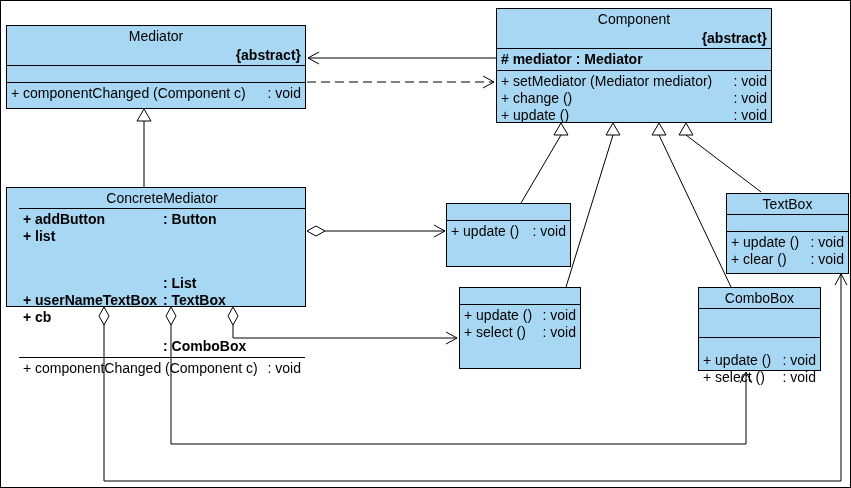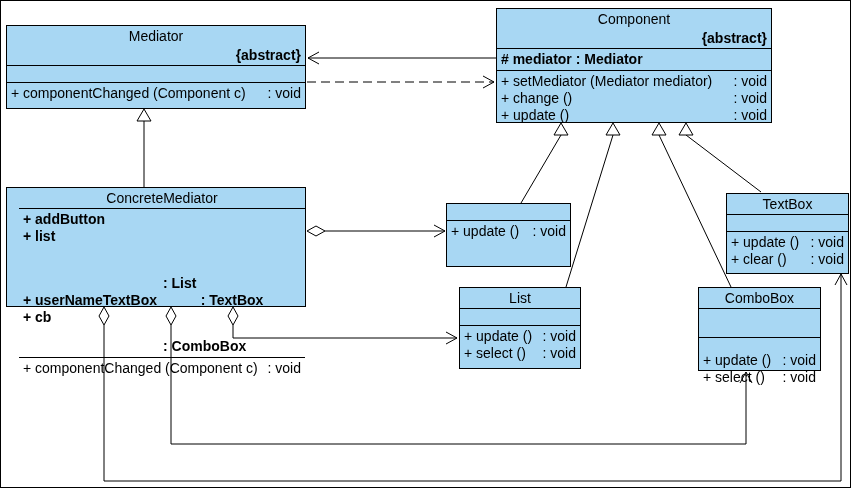--- a/index.html
+++ b/index.html
@@ -84,28 +84,29 @@
     </div>
   </div>
 
   <div class="uml-class" style="left:5px;top:186px;width:300px;height:120px;padding-left:12px;">
     <div class="uml-title">
       <span>ConcreteMediator</span>
     </div>
     <div class="uml-attrs">
       <div class="row">
         <span class="name-col">+ addButton</span>
+        <span style="flex:1;text-align:left;">: Button</span>
       </div>
       <div class="row">
         <span class="name-col">+ list</span>
         <span style="flex:1;text-align:left;margin-top:47px;">: List</span>
       </div>
       <div class="row">
         <span class="name-col">+ userNameTextBox</span>
-        <span style="flex:1;text-align:center;">: TextBox</span>
+        <span style="flex:1;text-align:left;">: TextBox</span>
       </div>
       <div class="row">
         <span class="name-col">+ cb</span>
         <span style="flex:1;text-align:left;margin-top:29px;">: ComboBox</span>
       </div>
     </div>
     <div class="uml-methods">
       <div class="row">
         <span>+ componentChanged (Component c)</span>
         <span>: void</span>
@@ -134,23 +135,20 @@
         <span>: void</span>
       </div>
       <div class="row">
         <span>+ clear ()</span>
         <span>: void</span>
       </div>
     </div>
   </div>
 
   <div class="uml-class" style="left:458px;top:286px;width:122px;height:82px;">
-    <div class="uml-title">
-      <span>List</span>
-    </div>
     <div class="uml-attrs"></div>
     <div class="uml-methods">
       <div class="row">
         <span>+ update ()</span>
         <span>: void</span>
       </div>
       <div class="row">
         <span>+ select ()</span>
         <span>: void</span>
       </div>

